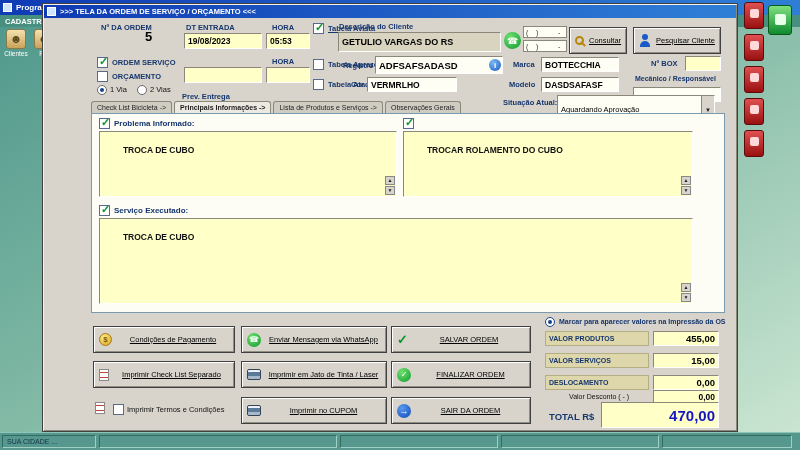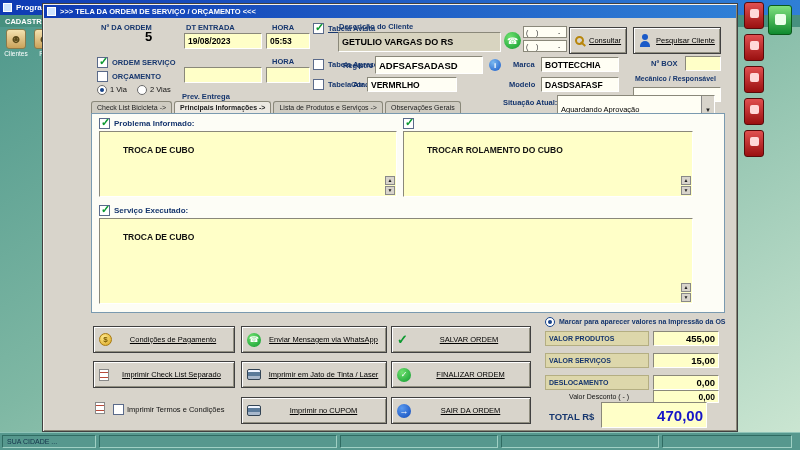--- a/index.html
+++ b/index.html
@@ -190,21 +190,21 @@
       <div class="fld" style="left:139px;top:48px;width:78px;height:16px;"></div>
       <span class="lbl" style="left:227px;top:38px;">HORA</span>
       <div class="fld" style="left:221px;top:48px;width:44px;height:16px;"></div>
 
       <span class="cb" style="left:268px;top:40px;"></span>
       <span class="lbl" style="left:283px;top:41px;">Tabela Aprazo</span>
       <span class="cb" style="left:268px;top:60px;"></span>
       <span class="lbl" style="left:283px;top:61px;">Tabela Atacado</span>
 
       <span class="lbl" style="left:298px;top:42px;">Registro</span>
-      <div class="fld white" style="left:330px;top:37px;width:108px;height:18px;font-size:9.5px;">ADFSAFSADASD</div>
+      <div class="fld white" style="left:330px;top:37px;width:128px;height:18px;font-size:9.5px;">ADFSAFSADASD</div>
       <span class="ic-info" style="left:444px;top:40px;">
         <span>i</span>
       </span>
       <span class="lbl" style="left:468px;top:41px;">Marca</span>
       <div class="fld white" style="left:496px;top:38px;width:78px;height:15px;">BOTTECCHIA</div>
       <span class="lbl" style="left:606px;top:40px;">Nº BOX</span>
       <div class="fld" style="left:640px;top:37px;width:36px;height:15px;"></div>
 
       <span class="lbl" style="left:306px;top:61px;">Cor</span>
       <div class="fld white" style="left:322px;top:58px;width:90px;height:15px;">VERMRLHO</div>
@@ -304,17 +304,17 @@
       <div class="tlabel" style="left:500px;top:334px;width:104px;height:15px;">VALOR SERVIÇOS</div>
       <div class="tval" style="left:608px;top:334px;width:66px;height:15px;">15,00</div>
 
       <div class="tlabel" style="left:500px;top:356px;width:104px;height:15px;">DESLOCAMENTO</div>
       <div class="tval" style="left:608px;top:356px;width:66px;height:15px;">0,00</div>
 
       <span class="lbl" style="left:524px;top:374px;font-weight:normal;color:#111;font-size:7px;">Valor Desconto ( - )</span>
       <div class="tval" style="left:608px;top:371px;width:66px;height:13px;font-size:8.5px;">0,00</div>
 
       <span class="lbl" style="left:504px;top:392px;font-size:9.5px;">TOTAL R$</span>
-      <div class="tval total" style="left:556px;top:383px;width:106px;height:26px;">470,00</div>
+      <div class="tval total" style="left:556px;top:383px;width:118px;height:26px;">470,00</div>
 
     </div>
   </div>
 </div>
 
 </body></html>

